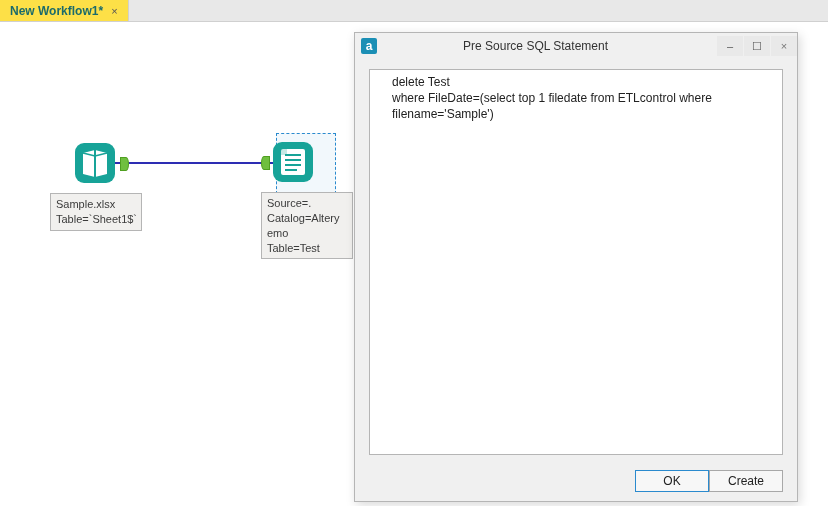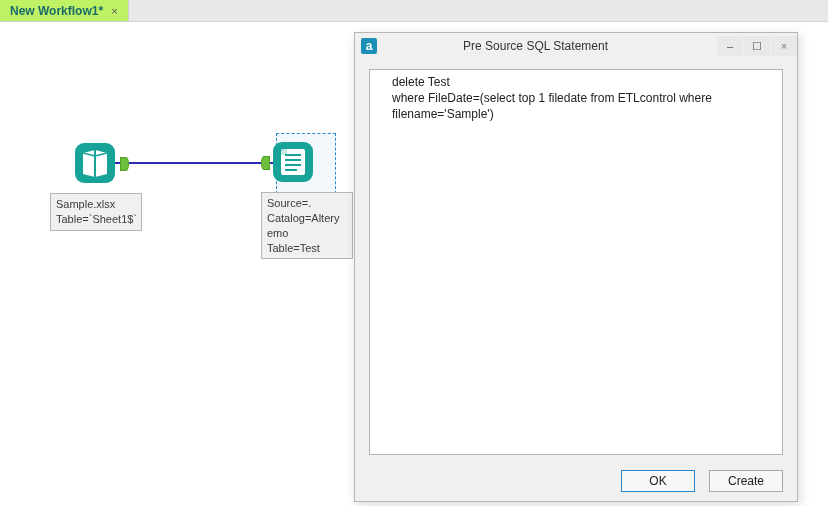--- a/index.html
+++ b/index.html
@@ -14,21 +14,21 @@
   }
   
   .tab-bar {
     height: 22px;
     background: #e8e8e8;
     display: flex;
     align-items: stretch;
     border-bottom: 1px solid #d0d0d0;
   }
   .tab {
-    background: #bef264;
+    background: #fde047;
     display: flex;
     align-items: center;
     padding: 0 10px;
     gap: 8px;
     font-size: 12px;
     color: #1b6b6b;
     font-weight: 600;
     border-right: 1px solid #d0d0d0;
   }
   .tab-close {
@@ -182,21 +182,21 @@
     padding: 4px 22px;
     line-height: 1.35;
     white-space: pre-wrap;
     overflow-y: scroll;
   }
   .dialog-buttons {
     height: 40px;
     display: flex;
     justify-content: flex-end;
     align-items: center;
-    gap: 14px;
+    gap: 0;
     padding-right: 14px;
   }
   .std-btn {
     min-width: 74px;
     height: 22px;
     background: #f7f7f7;
     border: 1px solid #a8a8a8;
     font-size: 12px;
     color: #222;
     cursor: pointer;

